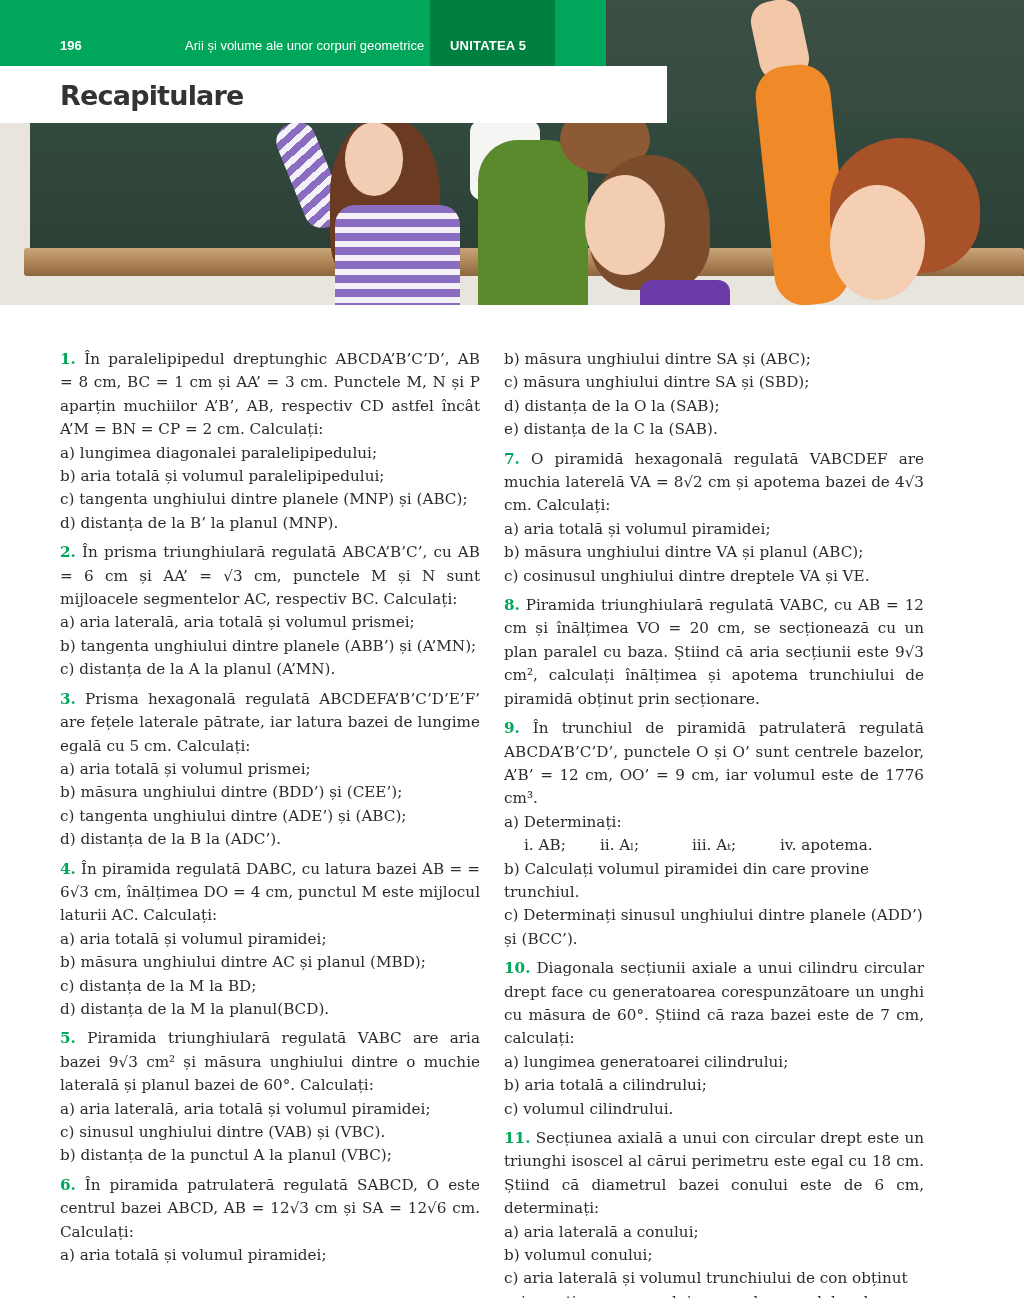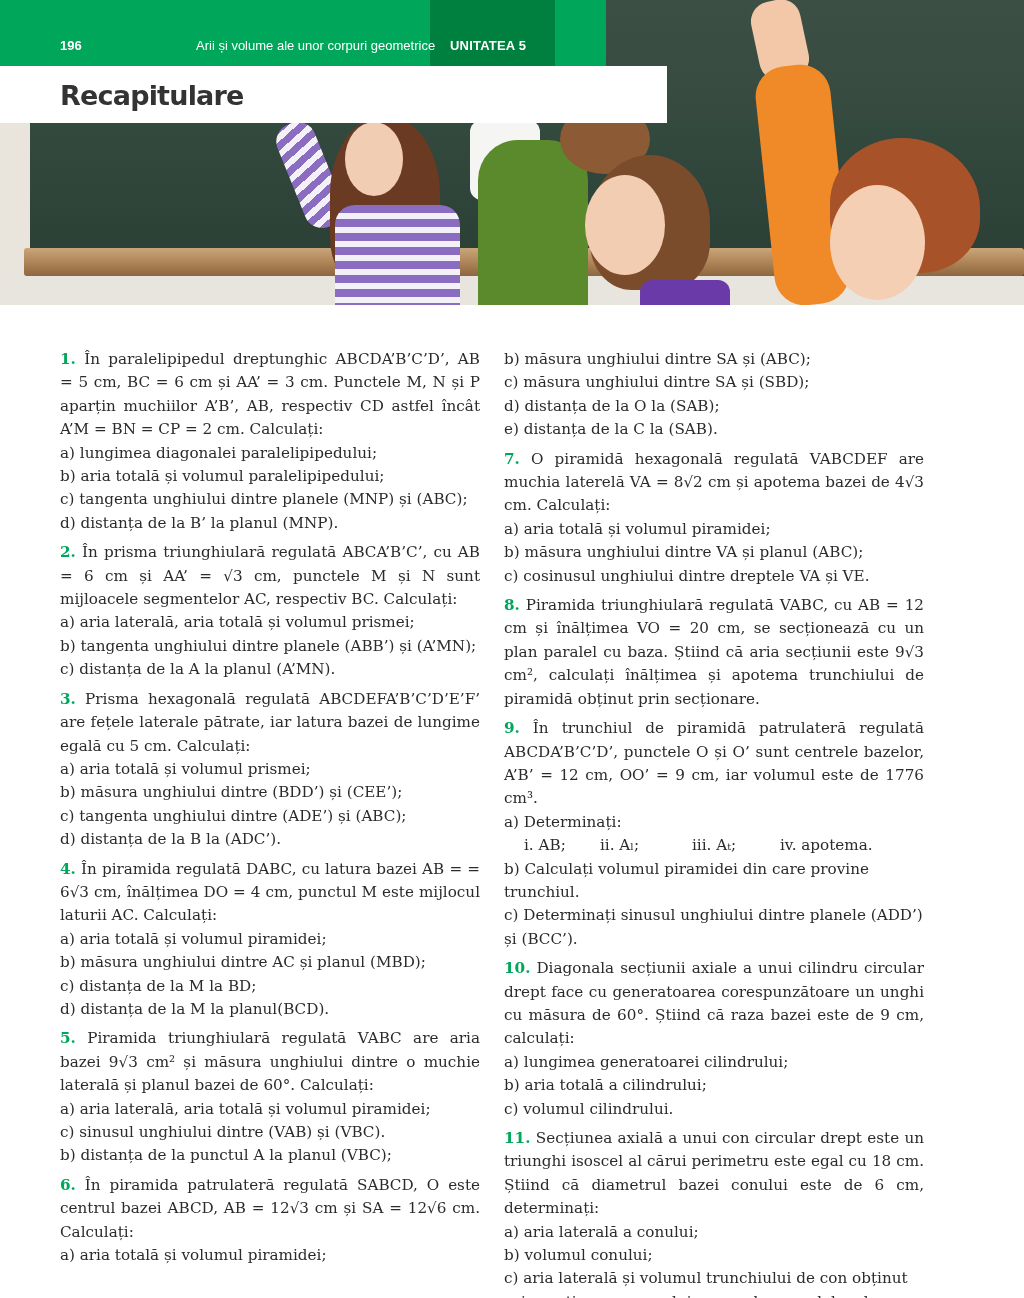--- a/index.html
+++ b/index.html
@@ -28,21 +28,21 @@
   .girl2-shirt { position:absolute; left:640px; top:280px; width:90px; height:25px; background:#6a3aa8; border-radius:12px 12px 0 0; }
   .boy3-arm { position:absolute; left:765px; top:65px; width:75px; height:240px; background:#f08a28; border-radius:30px; transform:rotate(-6deg); }
   .boy3-hand { position:absolute; left:755px; top:0; width:50px; height:80px; background:#f2c8a8; border-radius:20px; transform:rotate(-12deg); }
   .boy3-hair { left:830px; top:138px; width:150px; height:135px; background:#a8522a; border-radius:48% 52% 40% 40%; }
   .boy3-face { left:830px; top:185px; width:95px; height:115px; background:#f4cfb3; }
 
   .topbar { position:absolute; left:0; top:0; width:606px; height:66px; background:#00a65a; }
   .topbar-unit { position:absolute; left:430px; top:0; width:125px; height:66px; background:#00803f; }
   .topbar .txt { position:absolute; top:38px; color:#ffffff; font-family:"Liberation Sans", sans-serif; font-size:13px; }
   .pg-num { left:60px; font-weight:bold; }
-  .pg-chapter { left:196px; }
+  .pg-chapter { left:185px; }
   .unit-label { left:450px; font-weight:bold; letter-spacing:0.2px; }
   .title-box { position:absolute; left:0; top:66px; width:667px; height:57px; background:#ffffff; }
   .title-box h1 { margin:0; position:absolute; left:60px; top:14px; font-family:"DejaVu Sans", sans-serif;
                   font-weight:bold; font-size:27px; color:#333333; letter-spacing:-0.8px; }
 
   .col { position:absolute; top:348px; width:420px; font-size:15.2px; line-height:23.4px; }
   .col.left { left:60px; }
   .col.right { left:504px; }
   .prob { margin:0 0 6px 0; }
   .prob p { margin:0; }
@@ -81,21 +81,21 @@
   <span class="txt pg-num">196</span>
   <span class="txt pg-chapter">Arii și volume ale unor corpuri geometrice</span>
   <span class="txt unit-label">UNITATEA 5</span>
 </div>
 <div class="title-box">
   <h1>Recapitulare</h1>
 </div>
 
 <div class="col left" id="col-left">
     <div class="prob">
-      <p class="just"><span class="num">1.</span> <span>În paralelipipedul dreptunghic ABCDA’B’C’D’, AB = 5 cm, BC = 6 cm și AA’ = 3 cm. Punctele M, N și P aparțin muchiilor A’B’, AB, respectiv CD astfel încât A’M = BN = CP = 2 cm. Calculați:</span></p>
+      <p class="just"><span class="num">1.</span> <span>În paralelipipedul dreptunghic ABCDA’B’C’D’, AB = 8 cm, BC = 1 cm și AA’ = 3 cm. Punctele M, N și P aparțin muchiilor A’B’, AB, respectiv CD astfel încât A’M = BN = CP = 2 cm. Calculați:</span></p>
       <p class="sub">a) lungimea diagonalei paralelipipedului;</p>
       <p class="sub">b) aria totală și volumul paralelipipedului;</p>
       <p class="sub">c) tangenta unghiului dintre planele (MNP) și (ABC);</p>
       <p class="sub">d) distanța de la B’ la planul (MNP).</p>
     </div>
     <div class="prob">
       <p class="just"><span class="num">2.</span> <span>În prisma triunghiulară regulată ABCA’B’C’, cu AB = 6 cm și AA’ = √3 cm, punctele M și N sunt mijloacele segmentelor AC, respectiv BC. Calculați:</span></p>
       <p class="sub">a) aria laterală, aria totală și volumul prismei;</p>
       <p class="sub">b) tangenta unghiului dintre planele (ABB’) și (A’MN);</p>
       <p class="sub">c) distanța de la A la planul (A’MN).</p>
@@ -142,21 +142,21 @@
       <p class="just"><span class="num">8.</span> <span>Piramida triunghiulară regulată VABC, cu AB = 12 cm și înălțimea VO = 20 cm, se secționează cu un plan paralel cu baza. Știind că aria secțiunii este 9√3 cm², calculați înălțimea și apotema trunchiului de piramidă obținut prin secționare.</span></p>
     </div>
     <div class="prob">
       <p class="just"><span class="num">9.</span> <span>În trunchiul de piramidă patrulateră regulată ABCDA’B’C’D’, punctele O și O’ sunt centrele bazelor, A’B’ = 12 cm, OO’ = 9 cm, iar volumul este de 1776 cm³.</span></p>
       <p class="sub">a) Determinați:</p>
       <p class="sub iv"><span style="width: 76px;">i. AB;</span><span style="width: 92px;">ii. Aₗ;</span><span style="width: 88px;">iii. Aₜ;</span><span style="width: 100px;">iv. apotema.</span></p>
       <p class="sub">b) Calculați volumul piramidei din care provine trunchiul.</p>
       <p class="sub">c) Determinați sinusul unghiului dintre planele (ADD’) și (BCC’).</p>
     </div>
     <div class="prob">
-      <p class="just"><span class="num">10.</span> <span>Diagonala secțiunii axiale a unui cilindru circular drept face cu generatoarea corespunzătoare un unghi cu măsura de 60°. Știind că raza bazei este de 9 cm, calculați:</span></p>
+      <p class="just"><span class="num">10.</span> <span>Diagonala secțiunii axiale a unui cilindru circular drept face cu generatoarea corespunzătoare un unghi cu măsura de 60°. Știind că raza bazei este de 7 cm, calculați:</span></p>
       <p class="sub">a) lungimea generatoarei cilindrului;</p>
       <p class="sub">b) aria totală a cilindrului;</p>
       <p class="sub">c) volumul cilindrului.</p>
     </div>
     <div class="prob">
       <p class="just"><span class="num">11.</span> <span>Secțiunea axială a unui con circular drept este un triunghi isoscel al cărui perimetru este egal cu 18 cm. Știind că diametrul bazei conului este de 6 cm, determinați:</span></p>
       <p class="sub">a) aria laterală a conului;</p>
       <p class="sub">b) volumul conului;</p>
       <p class="sub">c) aria laterală și volumul trunchiului de con obținut prin secționarea conului cu un plan paralel cu baza, construit la distanța de √3 cm față de baza conului.</p>
     </div>

